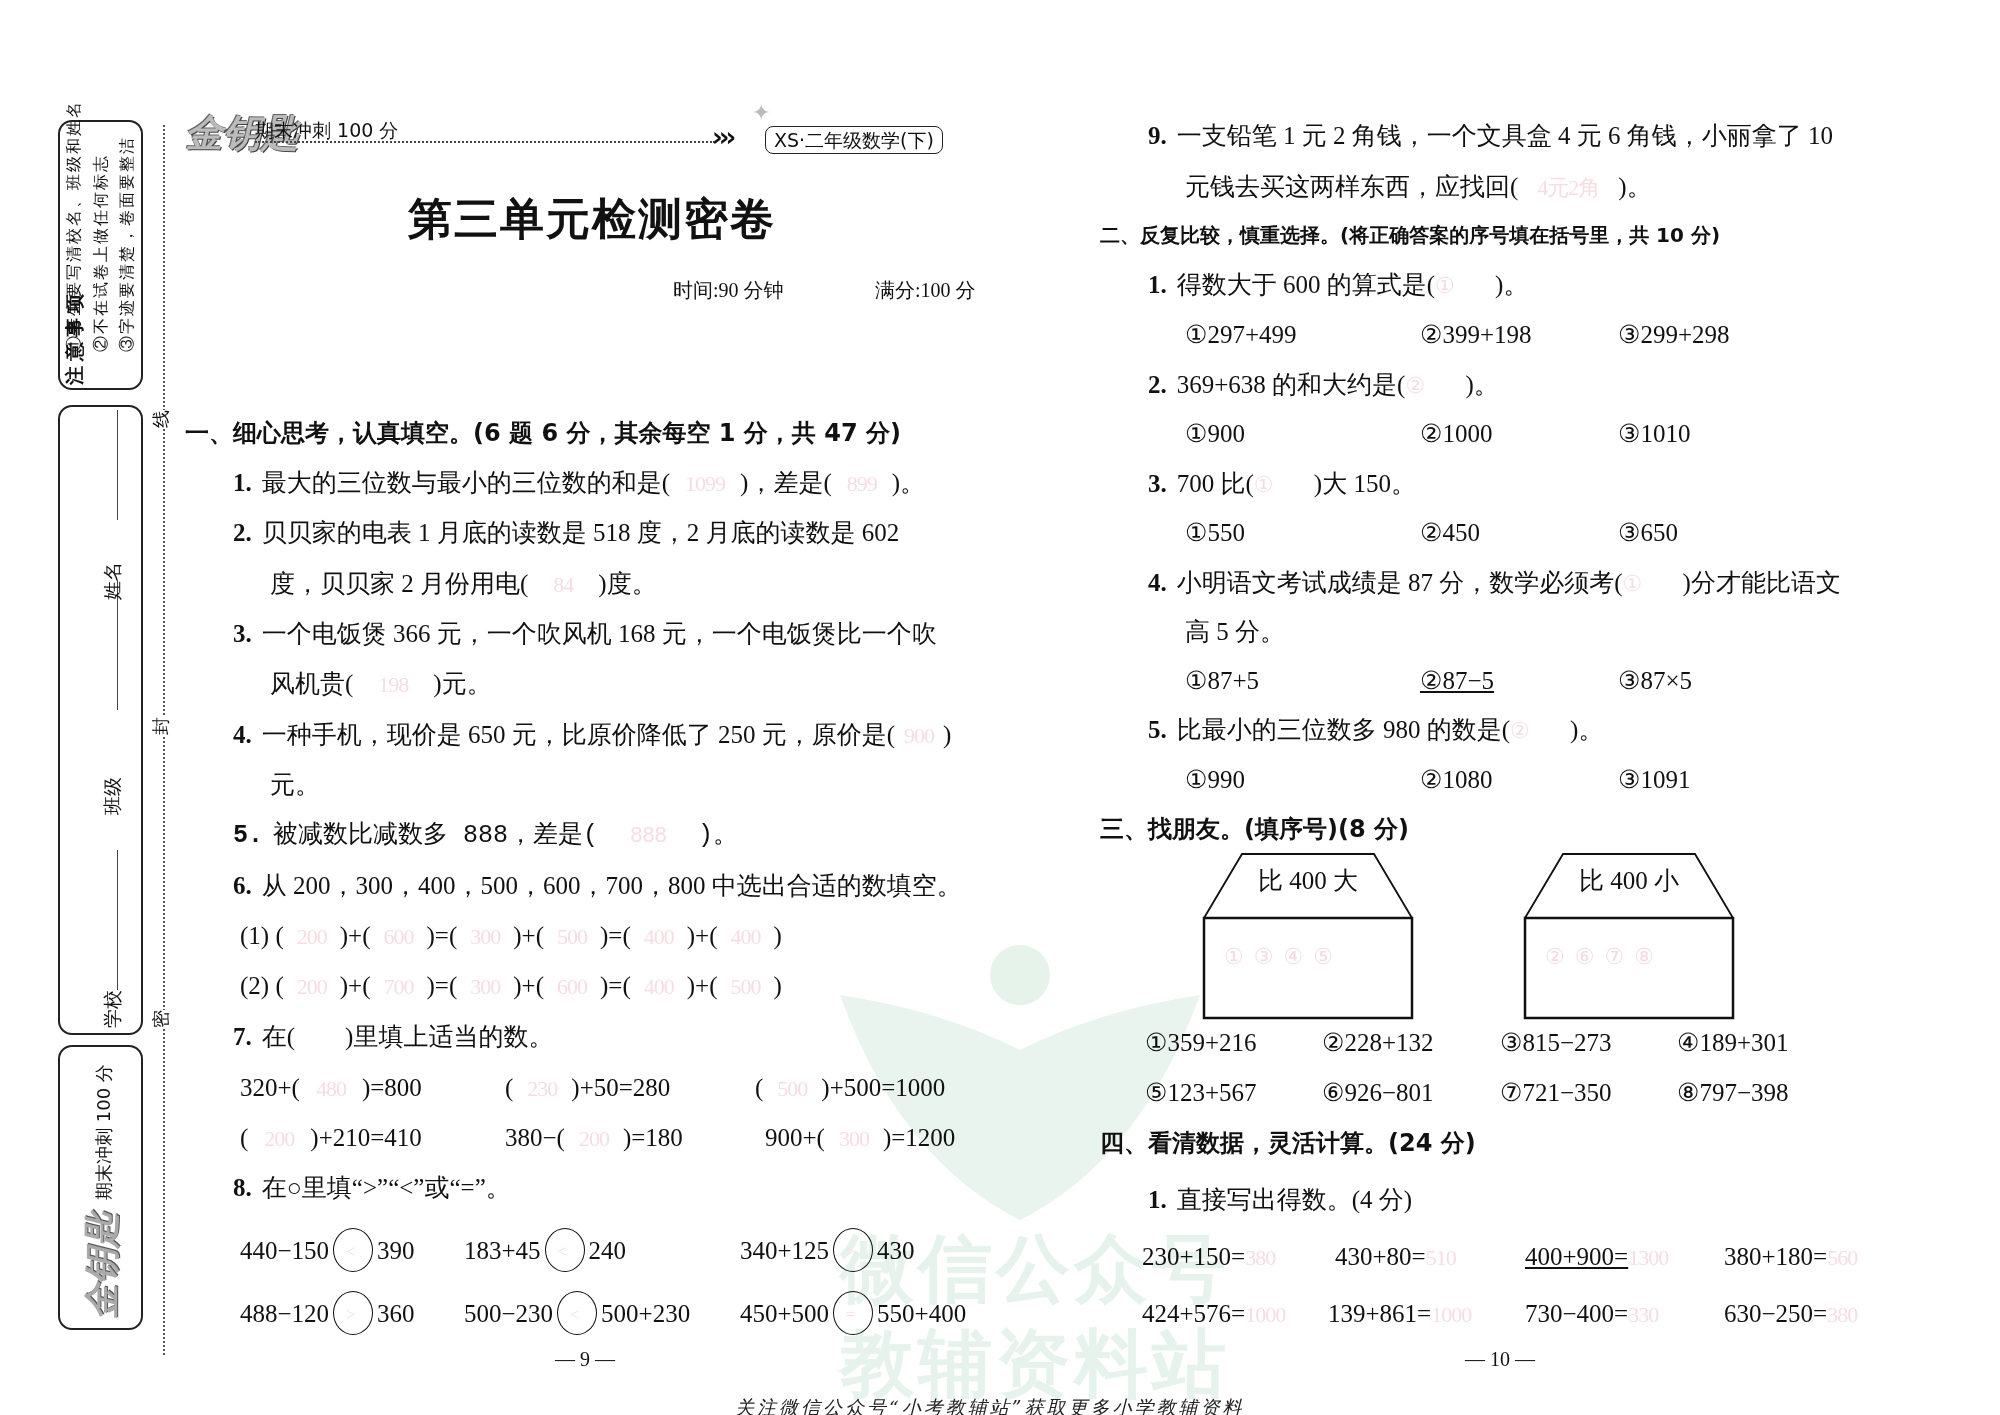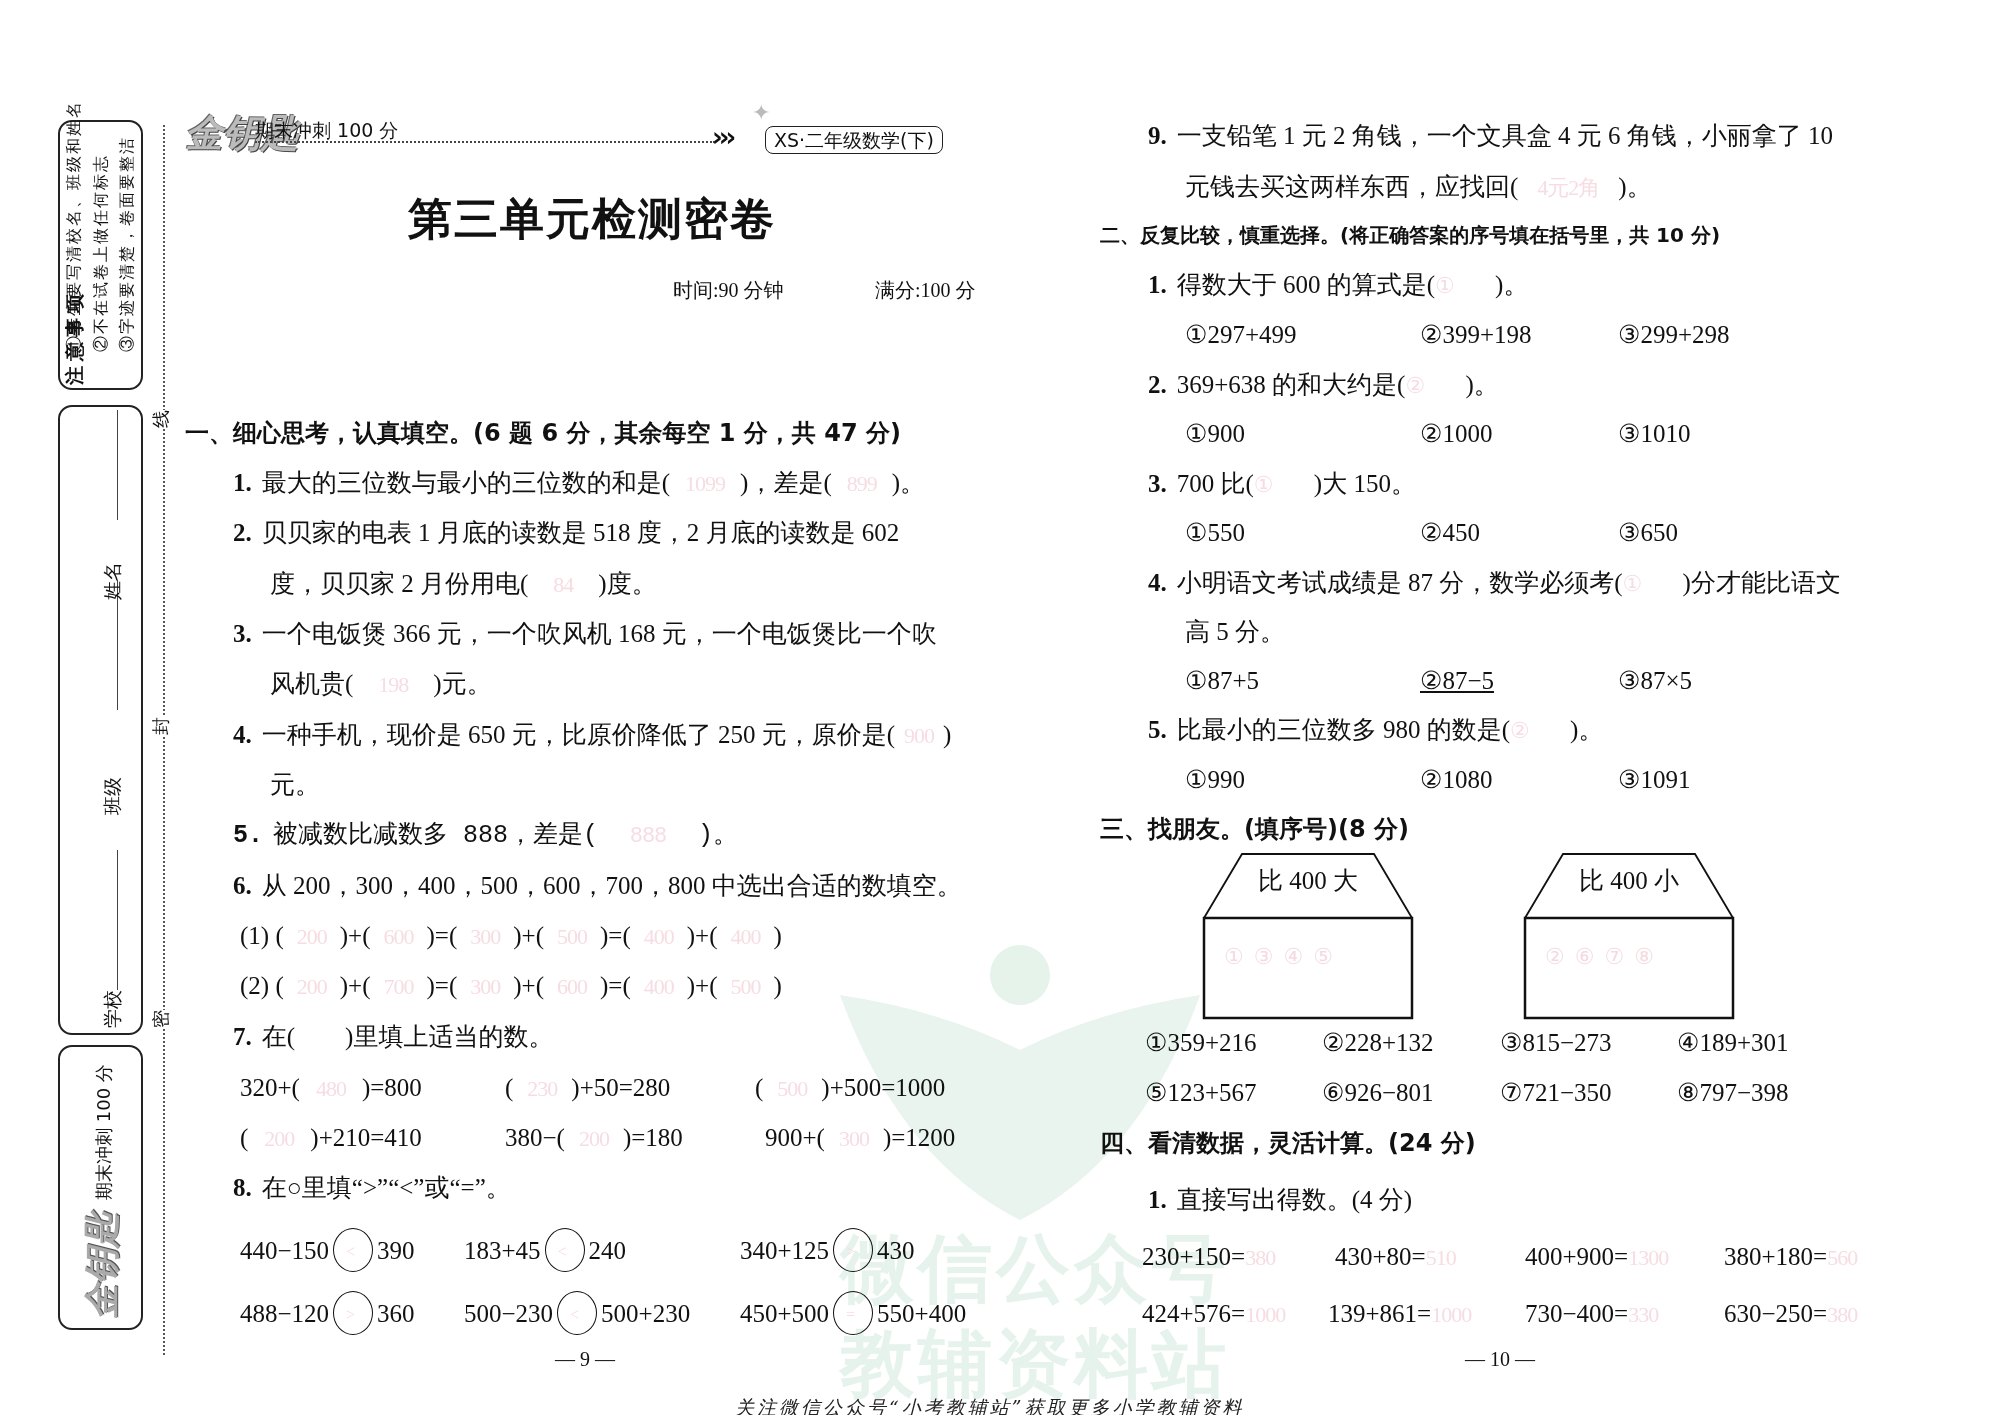--- a/index.html
+++ b/index.html
@@ -211,21 +211,21 @@
 <div class="abs t" style="left:1145px;top:1078px;">⑤123+567</div>
 <div class="abs t" style="left:1322px;top:1078px;">⑥926−801</div>
 <div class="abs t" style="left:1500px;top:1078px;">⑦721−350</div>
 <div class="abs t" style="left:1677px;top:1078px;">⑧797−398</div>
 
 <div class="abs h sans" style="left:1100px;top:1128px;font-size:24px;">四、看清数据，灵活计算。(24 分)</div>
 <div class="abs t" style="left:1148px;top:1185px;"><span class="num">1.</span><span>直接写出得数。(4 分)</span></div>
 
 <div class="abs t" style="left:1142px;top:1242px;"><span>230+150=</span><span class="ans">380</span></div>
 <div class="abs t" style="left:1335px;top:1242px;"><span>430+80=</span><span class="ans">510</span></div>
-<div class="abs t" style="left:1525px;top:1242px;"><span>400+900=</span><span class="ans">1300</span></div>
+<div class="abs t" style="left:1525px;top:1242px;text-decoration:underline;"><span>400+900=</span><span class="ans">1300</span></div>
 <div class="abs t" style="left:1724px;top:1242px;"><span>380+180=</span><span class="ans">560</span></div>
 <div class="abs t" style="left:1142px;top:1299px;"><span>424+576=</span><span class="ans">1000</span></div>
 <div class="abs t" style="left:1328px;top:1299px;"><span>139+861=</span><span class="ans">1000</span></div>
 <div class="abs t" style="left:1525px;top:1299px;"><span>730−400=</span><span class="ans">330</span></div>
 <div class="abs t" style="left:1724px;top:1299px;"><span>630−250=</span><span class="ans">380</span></div>
 
 <div class="abs" style="left:1465px;top:1348px;font-size:20px;">— 10 —</div>
 
 <div class="abs footer" style="left:735px;top:1395px;">关注微信公众号“小考教辅站”获取更多小学教辅资料</div>
 

